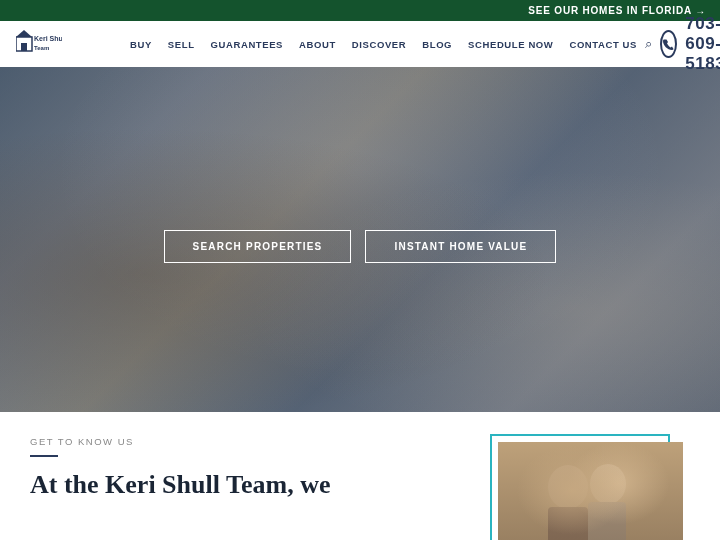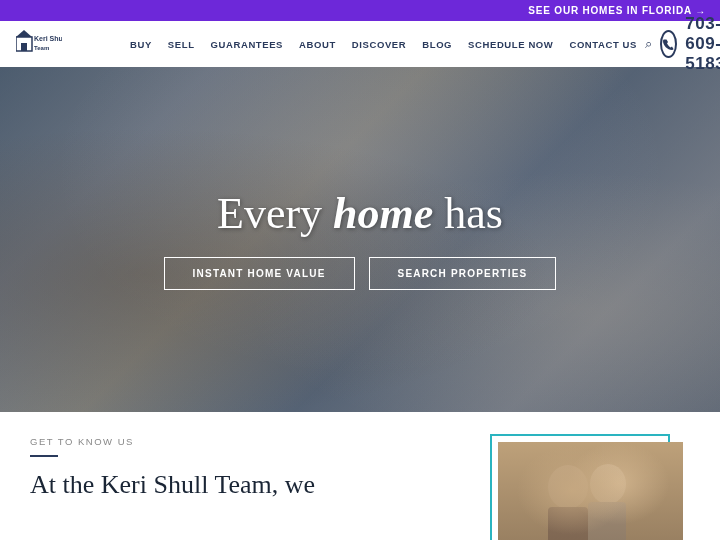--- a/index.html
+++ b/index.html
@@ -1,20 +1,20 @@
 <!DOCTYPE html>
 <html><head>
   <meta charset="utf-8">
   <style>
     * { margin: 0; padding: 0; box-sizing: border-box; }
     body { font-family: 'Georgia', serif; width: 720px; height: 540px; overflow: hidden; }
 
     
     .top-banner {
-      background: #6d28d9;
+      background: #14532d;
       text-align: right;
       padding: 5px 14px;
       font-size: 10px;
       font-family: Arial, sans-serif;
       letter-spacing: 0.8px;
       font-weight: 700;
       color: white;
     }
 
     
@@ -225,21 +225,21 @@
     .section-label-line {
       width: 28px;
       height: 2px;
       background: #2a3a5c;
       margin-bottom: 12px;
     }
     .section-heading {
       font-family: Georgia, serif;
       font-size: 26px;
       color: #1a2535;
-      font-weight: 400;
+      font-weight: 700;
       line-height: 1.25;
     }
     .photo-area {
       width: 200px;
       height: 145px;
       flex-shrink: 0;
       position: relative;
     }
     .photo-border {
       position: absolute;
@@ -315,30 +315,27 @@
       </svg>
     </div>
     <span class="phone-num">703-609-5183</span>
   </div>
 </nav>
 
 <div class="hero">
   <div class="hero-bg"></div>
 
   <div class="hero-content">
-    <div class="hero-title-line1">
-      <span>Every </span><em>home</em><span> has</span>
-    </div>
 
     <div class="search-bar">
     </div>
 
     <div class="hero-cta-row">
+      <a class="cta-btn">SEARCH PROPERTIES</a>
       <a class="cta-btn">INSTANT HOME VALUE</a>
-      <a class="cta-btn">SEARCH PROPERTIES</a>
     </div>
   </div>
 </div>
 
 <div class="below-hero">
   <div class="get-to-know">
     <div class="section-label">GET TO KNOW US</div>
     <div class="section-label-line"></div>
     <div class="section-heading">At the Keri Shull Team, we</div>
   </div>

